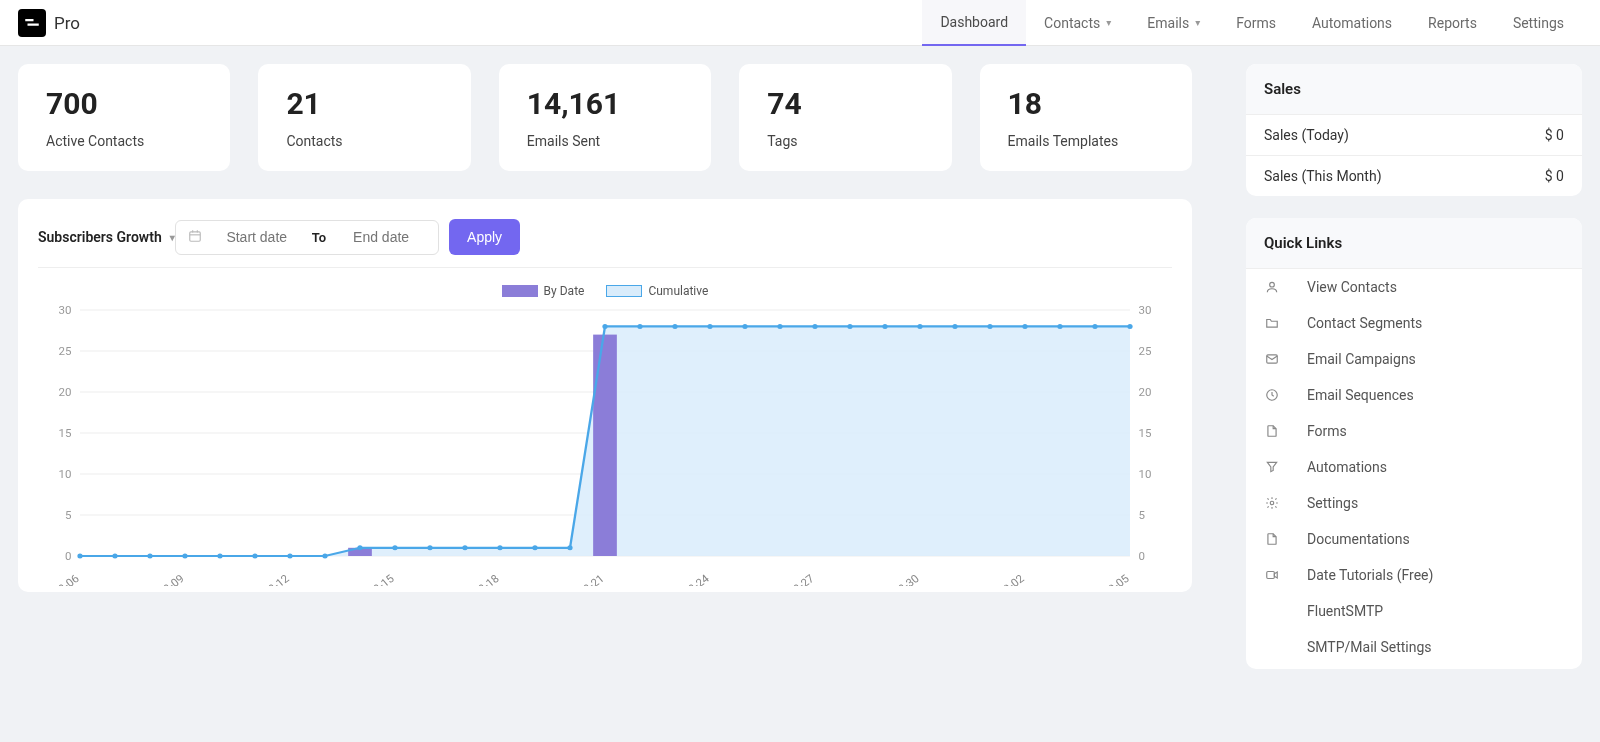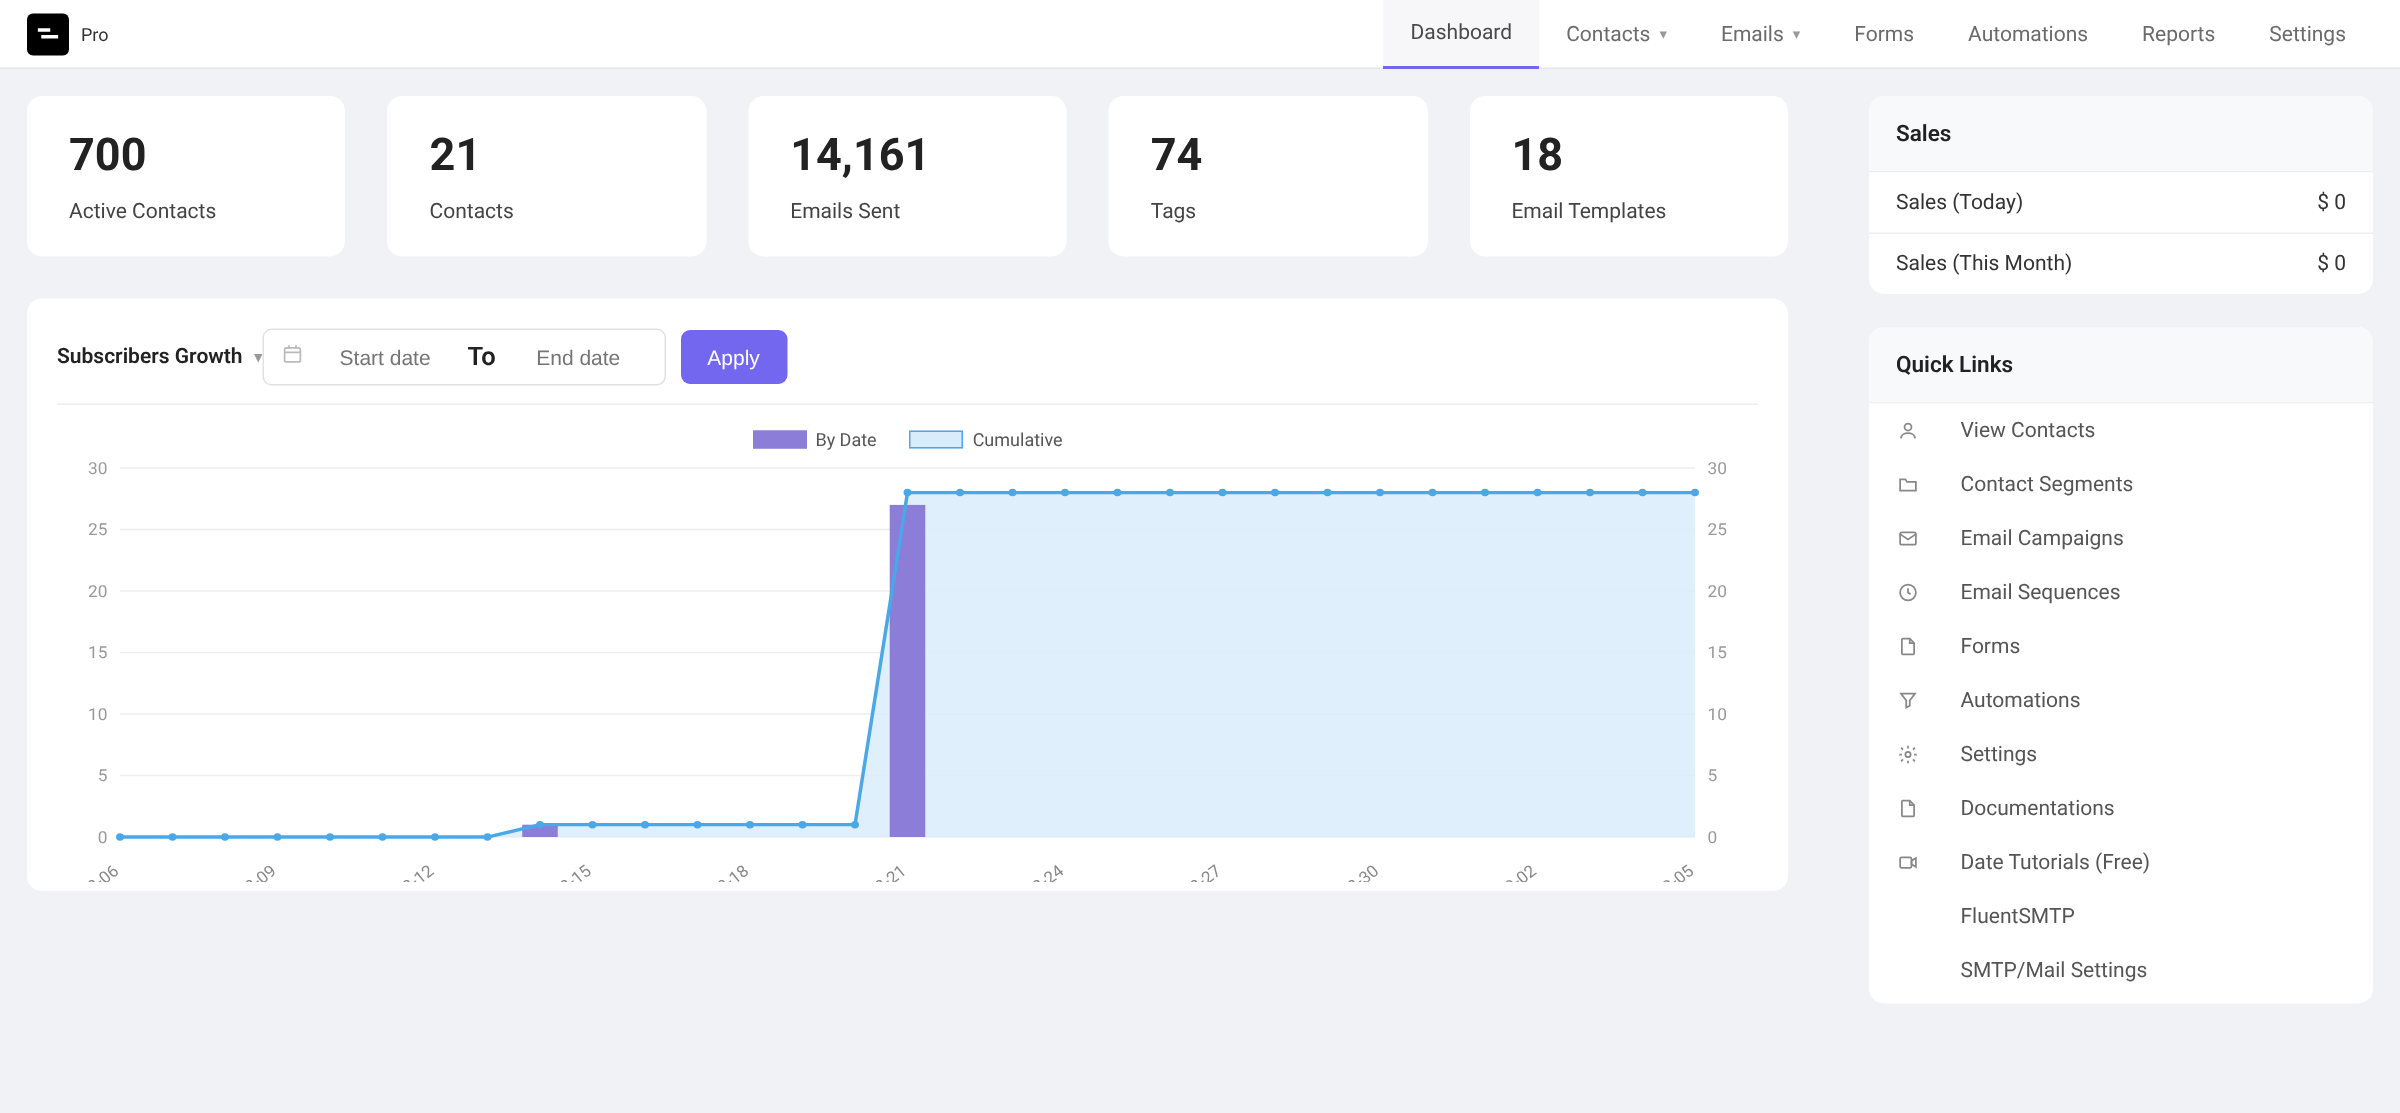--- a/index.html
+++ b/index.html
@@ -26,21 +26,21 @@
   }
   .brand-logo {
     width: 28px; height: 28px;
     background: #000;
     border-radius: 4px;
     display: flex;
     align-items: center;
     justify-content: center;
   }
   .brand-logo svg { width: 18px; height: 18px; }
-  .brand-pro { font-size: 12px; color: #333; }
+  .brand-pro { font-size: 17px; color: #333; }
   .nav { display: flex; align-items: center; gap: 0; }
   .nav-item {
     padding: 0 18px;
     height: 46px;
     display: flex;
     align-items: center;
     gap: 6px;
     color: #6b6b6b;
     cursor: pointer;
     font-size: 14px;
@@ -111,21 +111,21 @@
     gap: 10px;
   }
   .date-range input {
     border: none;
     outline: none;
     width: 90px;
     text-align: center;
     font-size: 14px;
     color: #222;
   }
-  .date-range .to { color: #222; font-weight: 600; font-size: 17px; }
+  .date-range .to { color: #222; font-weight: 600; font-size: 13px; }
   .date-range .cal-icon { color: #bbb; }
   .apply-btn {
     background: #7367f0;
     color: #fff;
     border: none;
     border-radius: 6px;
     padding: 10px 18px;
     font-size: 14px;
     cursor: pointer;
   }
@@ -239,21 +239,21 @@
       <div class="card">
         <div class="big">14,161</div>
         <div class="lbl">Emails Sent</div>
       </div>
       <div class="card">
         <div class="big">74</div>
         <div class="lbl">Tags</div>
       </div>
       <div class="card">
         <div class="big">18</div>
-        <div class="lbl">Email Templates</div>
+        <div class="lbl">Emails Templates</div>
       </div>
     </div>
 
     <div class="chart-panel">
       <div class="chart-header">
         <div class="chart-title">
           <span>Subscribers Growth</span>
           <span class="chev">▾</span>
         </div>
         <div class="chart-controls">

